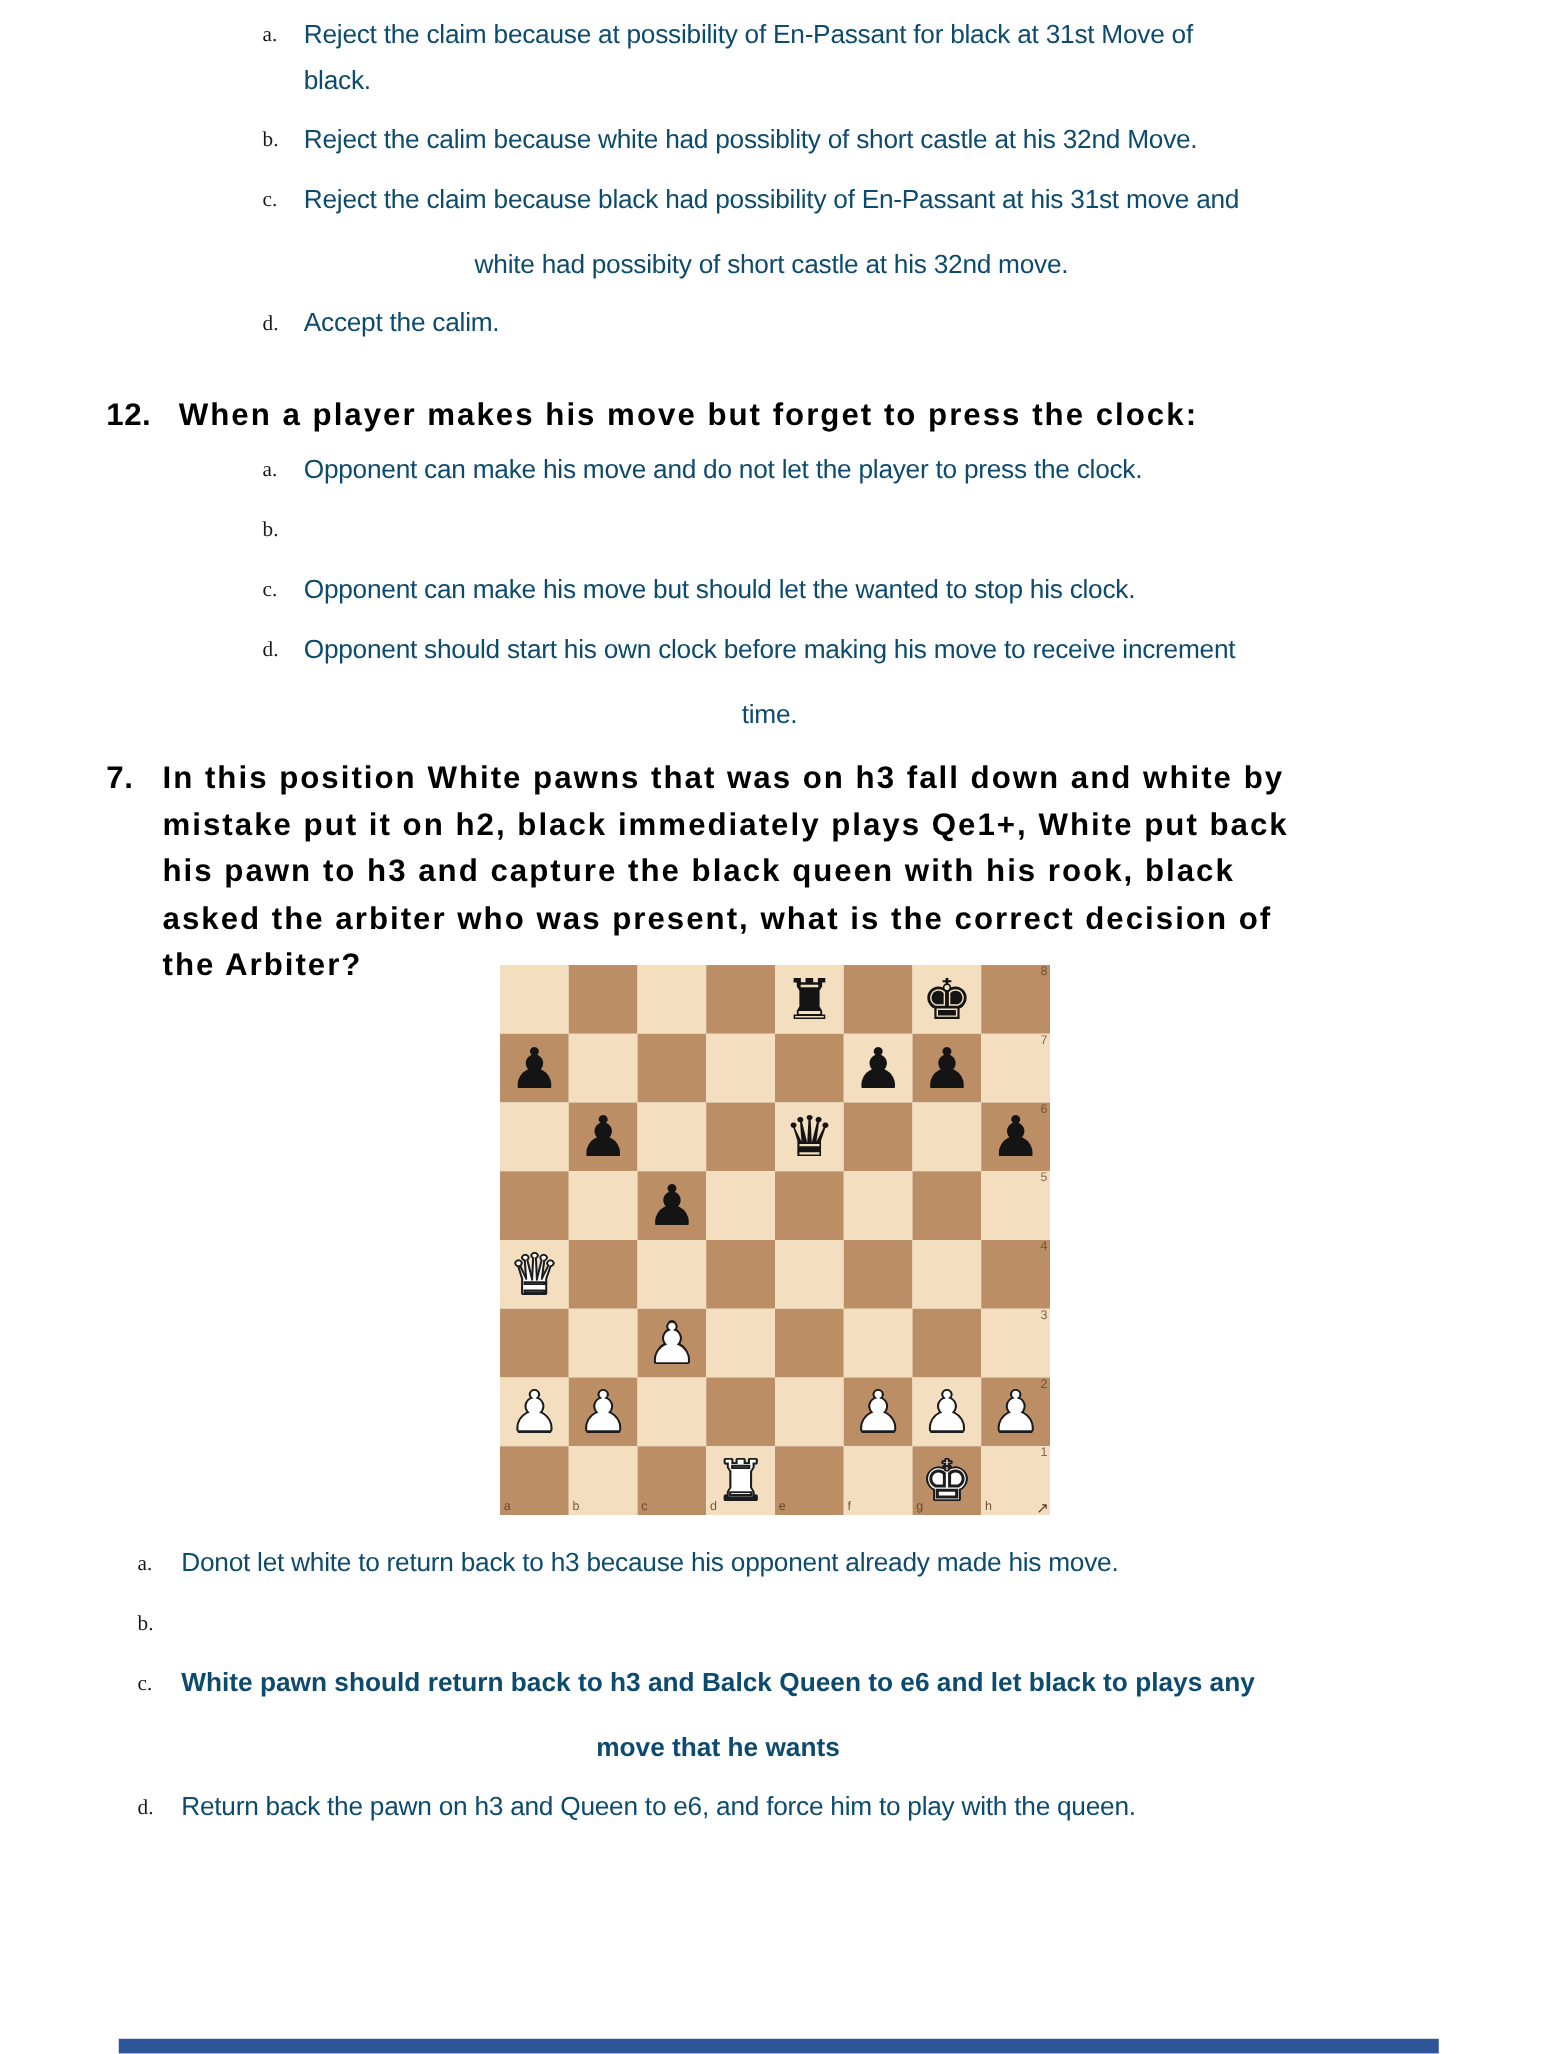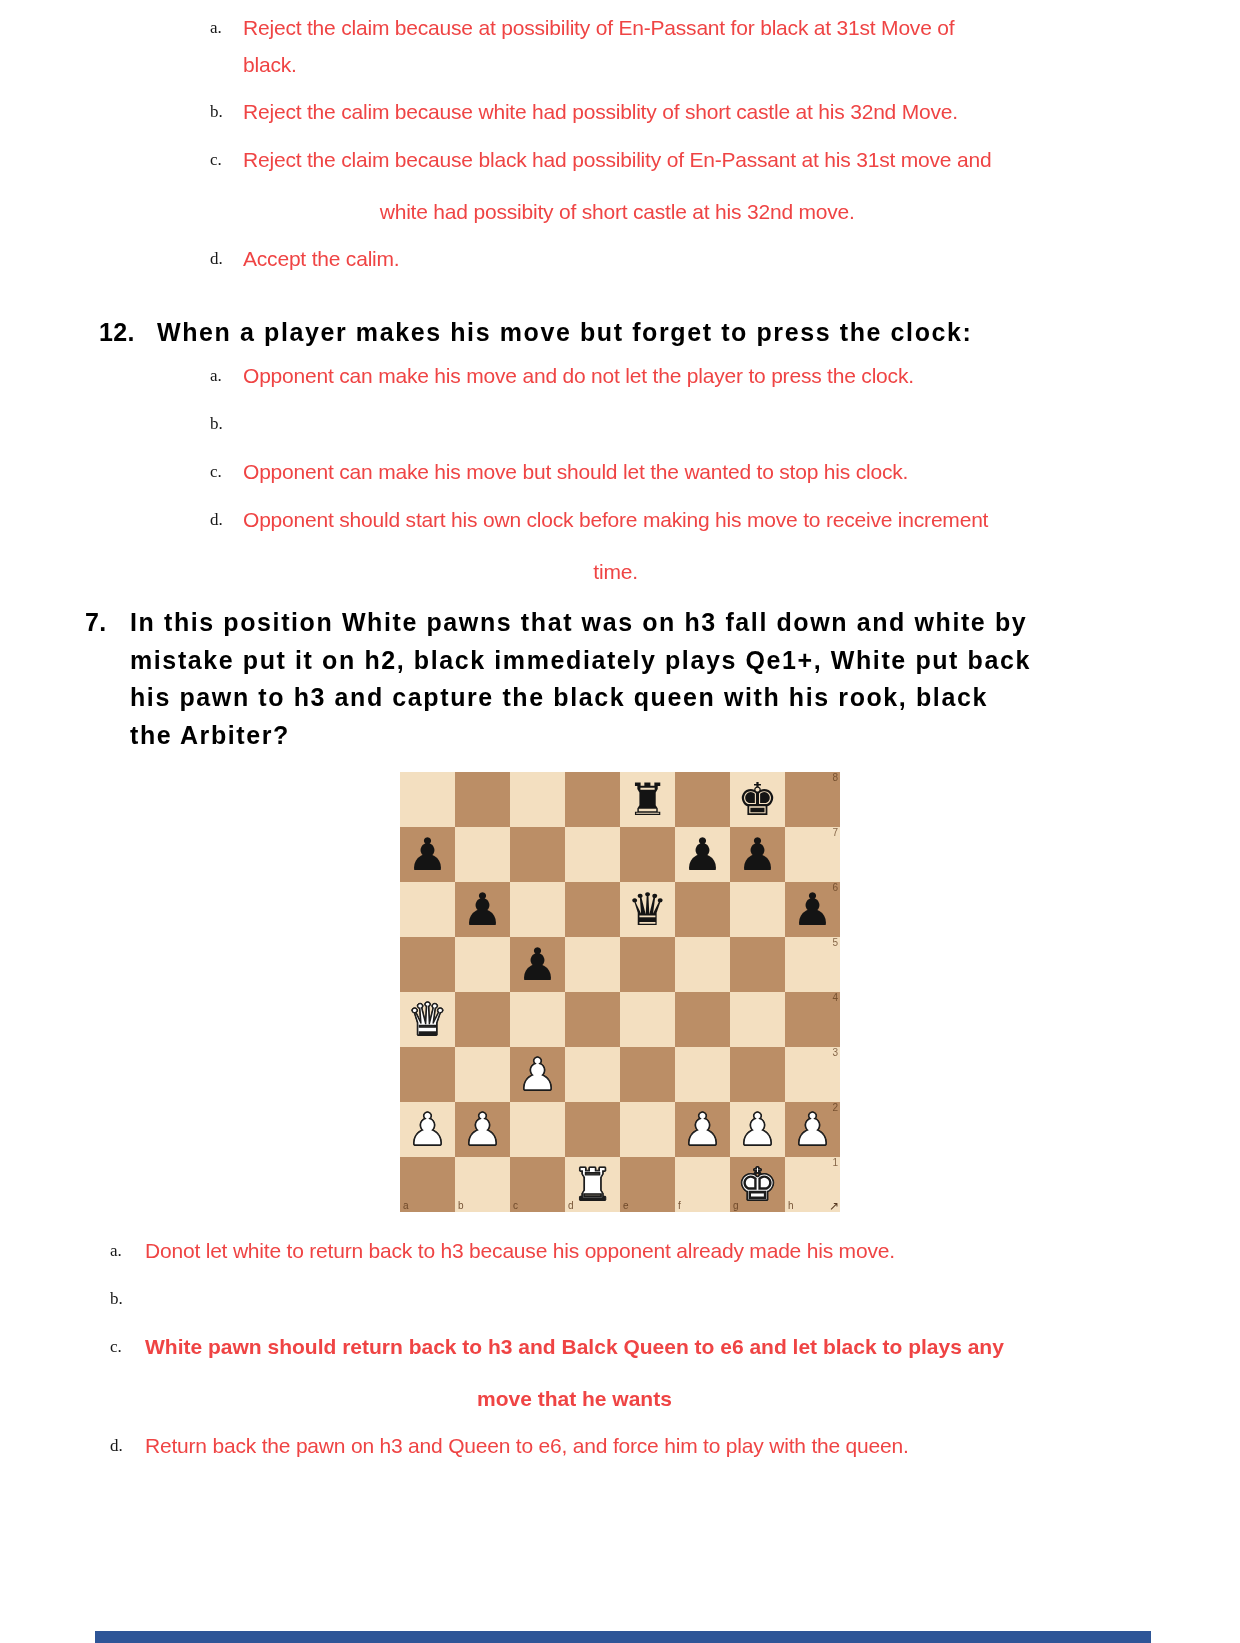--- a/index.html
+++ b/index.html
@@ -12,29 +12,29 @@
   .opts { position:absolute; }
   .opts-q11 { left:210px; top:16px;  width:950px; }
   .opts-q12 { left:210px; top:364px; width:960px; }
   .opts-q13 { left:110px; top:1239px; width:1060px; }
   .opt-row { display:flex; margin-bottom:24px; }
   .opt-letter {
     flex:0 0 33px; font-family:"Liberation Serif", serif;
     font-size:17px; line-height:24px; color:#171717;
   }
   .opts-q13 .opt-letter { flex-basis:35px; }
-  .opt-text { font-size:21px; line-height:23px; letter-spacing:-0.2px; color:#ef4444; }
+  .opt-text { font-size:21px; line-height:23px; letter-spacing:-0.2px; color:#0c4a6e; }
   .opt-text.bold { font-weight:bold; letter-spacing:0; }
   .opt-line.loose { margin-top:29px;text-align:center; }
   .opt-line.tight { margin-top:14px; }
 
   
   .qheading { position:absolute; font-weight:bold; color:#000; font-size:25px; letter-spacing:1.6px; }
   .qheading .qnum { letter-spacing:0.4px; }
-  .q12h { left:99px; top:318px; width:1080px; white-space:nowrap; }
+  .q12h { left:85px; top:318px; width:1080px; white-space:nowrap; }
   .q12h .qnum { display:inline-block; width:58px; }
   .q13h { left:85px; top:604px; width:1080px; }
   .q13h .qnum { position:absolute; left:0; top:0; line-height:37.5px; }
   .q13h .qtitle-lines { margin-left:45px; width:1020px; }
   .q13-line { line-height:37.5px; }
 
   
   .board { position:absolute; left:400px; top:772px; width:440px; height:440px; }
   .sq { position:absolute; width:55px; height:55px; }
   .piece {
@@ -115,20 +115,21 @@
         </div>
       </div>
     </div>
 
   <div class="qheading q13h">
     <span class="qnum">7.</span>
     <div class="qtitle-lines" id="q13-title">
         <div class="q13-line">In this position White pawns that was on h3 fall down and white by</div>
         <div class="q13-line">mistake put it on h2, black immediately plays Qe1+, White put back</div>
         <div class="q13-line">his pawn to h3 and capture the black queen with his rook, black</div>
+        <div class="q13-line">asked the arbiter who was present, what is the correct decision of</div>
         <div class="q13-line">the Arbiter?</div>
       </div>
   </div>
 
   <div class="board" id="board">
       <div class="sq" style="left: 0px; top: 0px; background: rgb(243, 223, 192);"></div>
       <div class="sq" style="left: 55px; top: 0px; background: rgb(187, 142, 102);"></div>
       <div class="sq" style="left: 110px; top: 0px; background: rgb(243, 223, 192);"></div>
       <div class="sq" style="left: 165px; top: 0px; background: rgb(187, 142, 102);"></div>
       <div class="sq" style="left: 220px; top: 0px; background: rgb(243, 223, 192);"></div>

